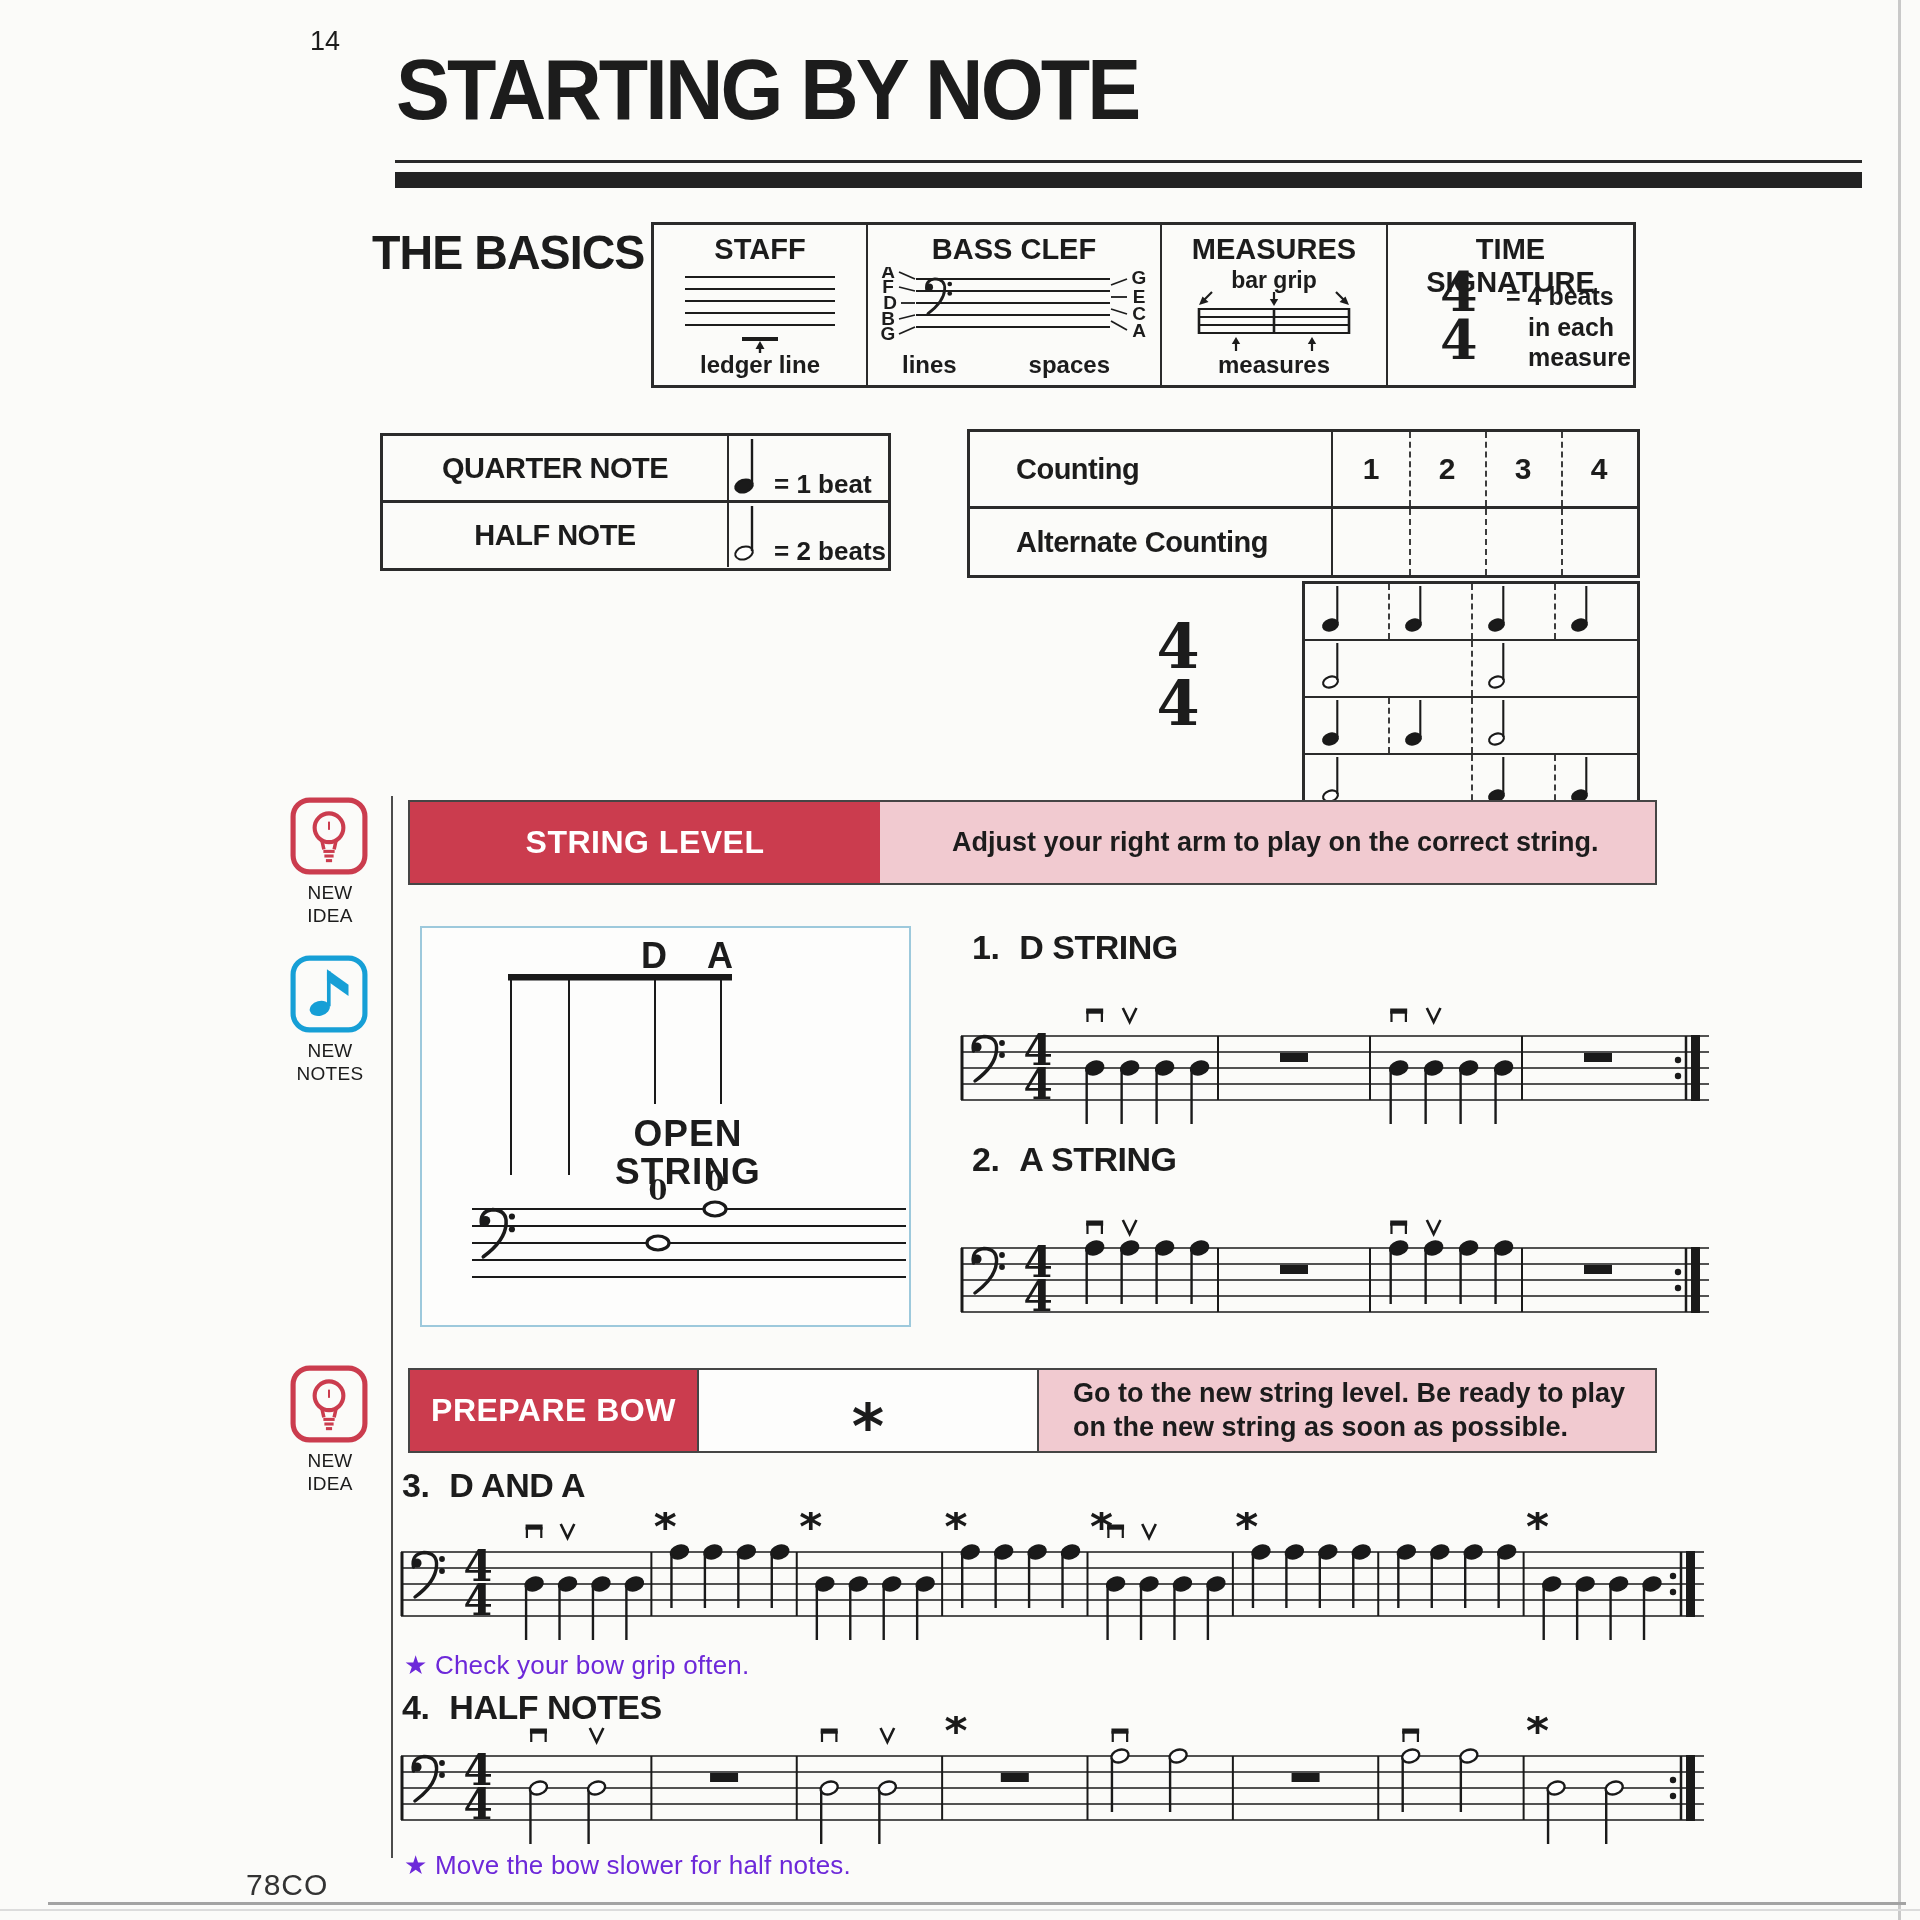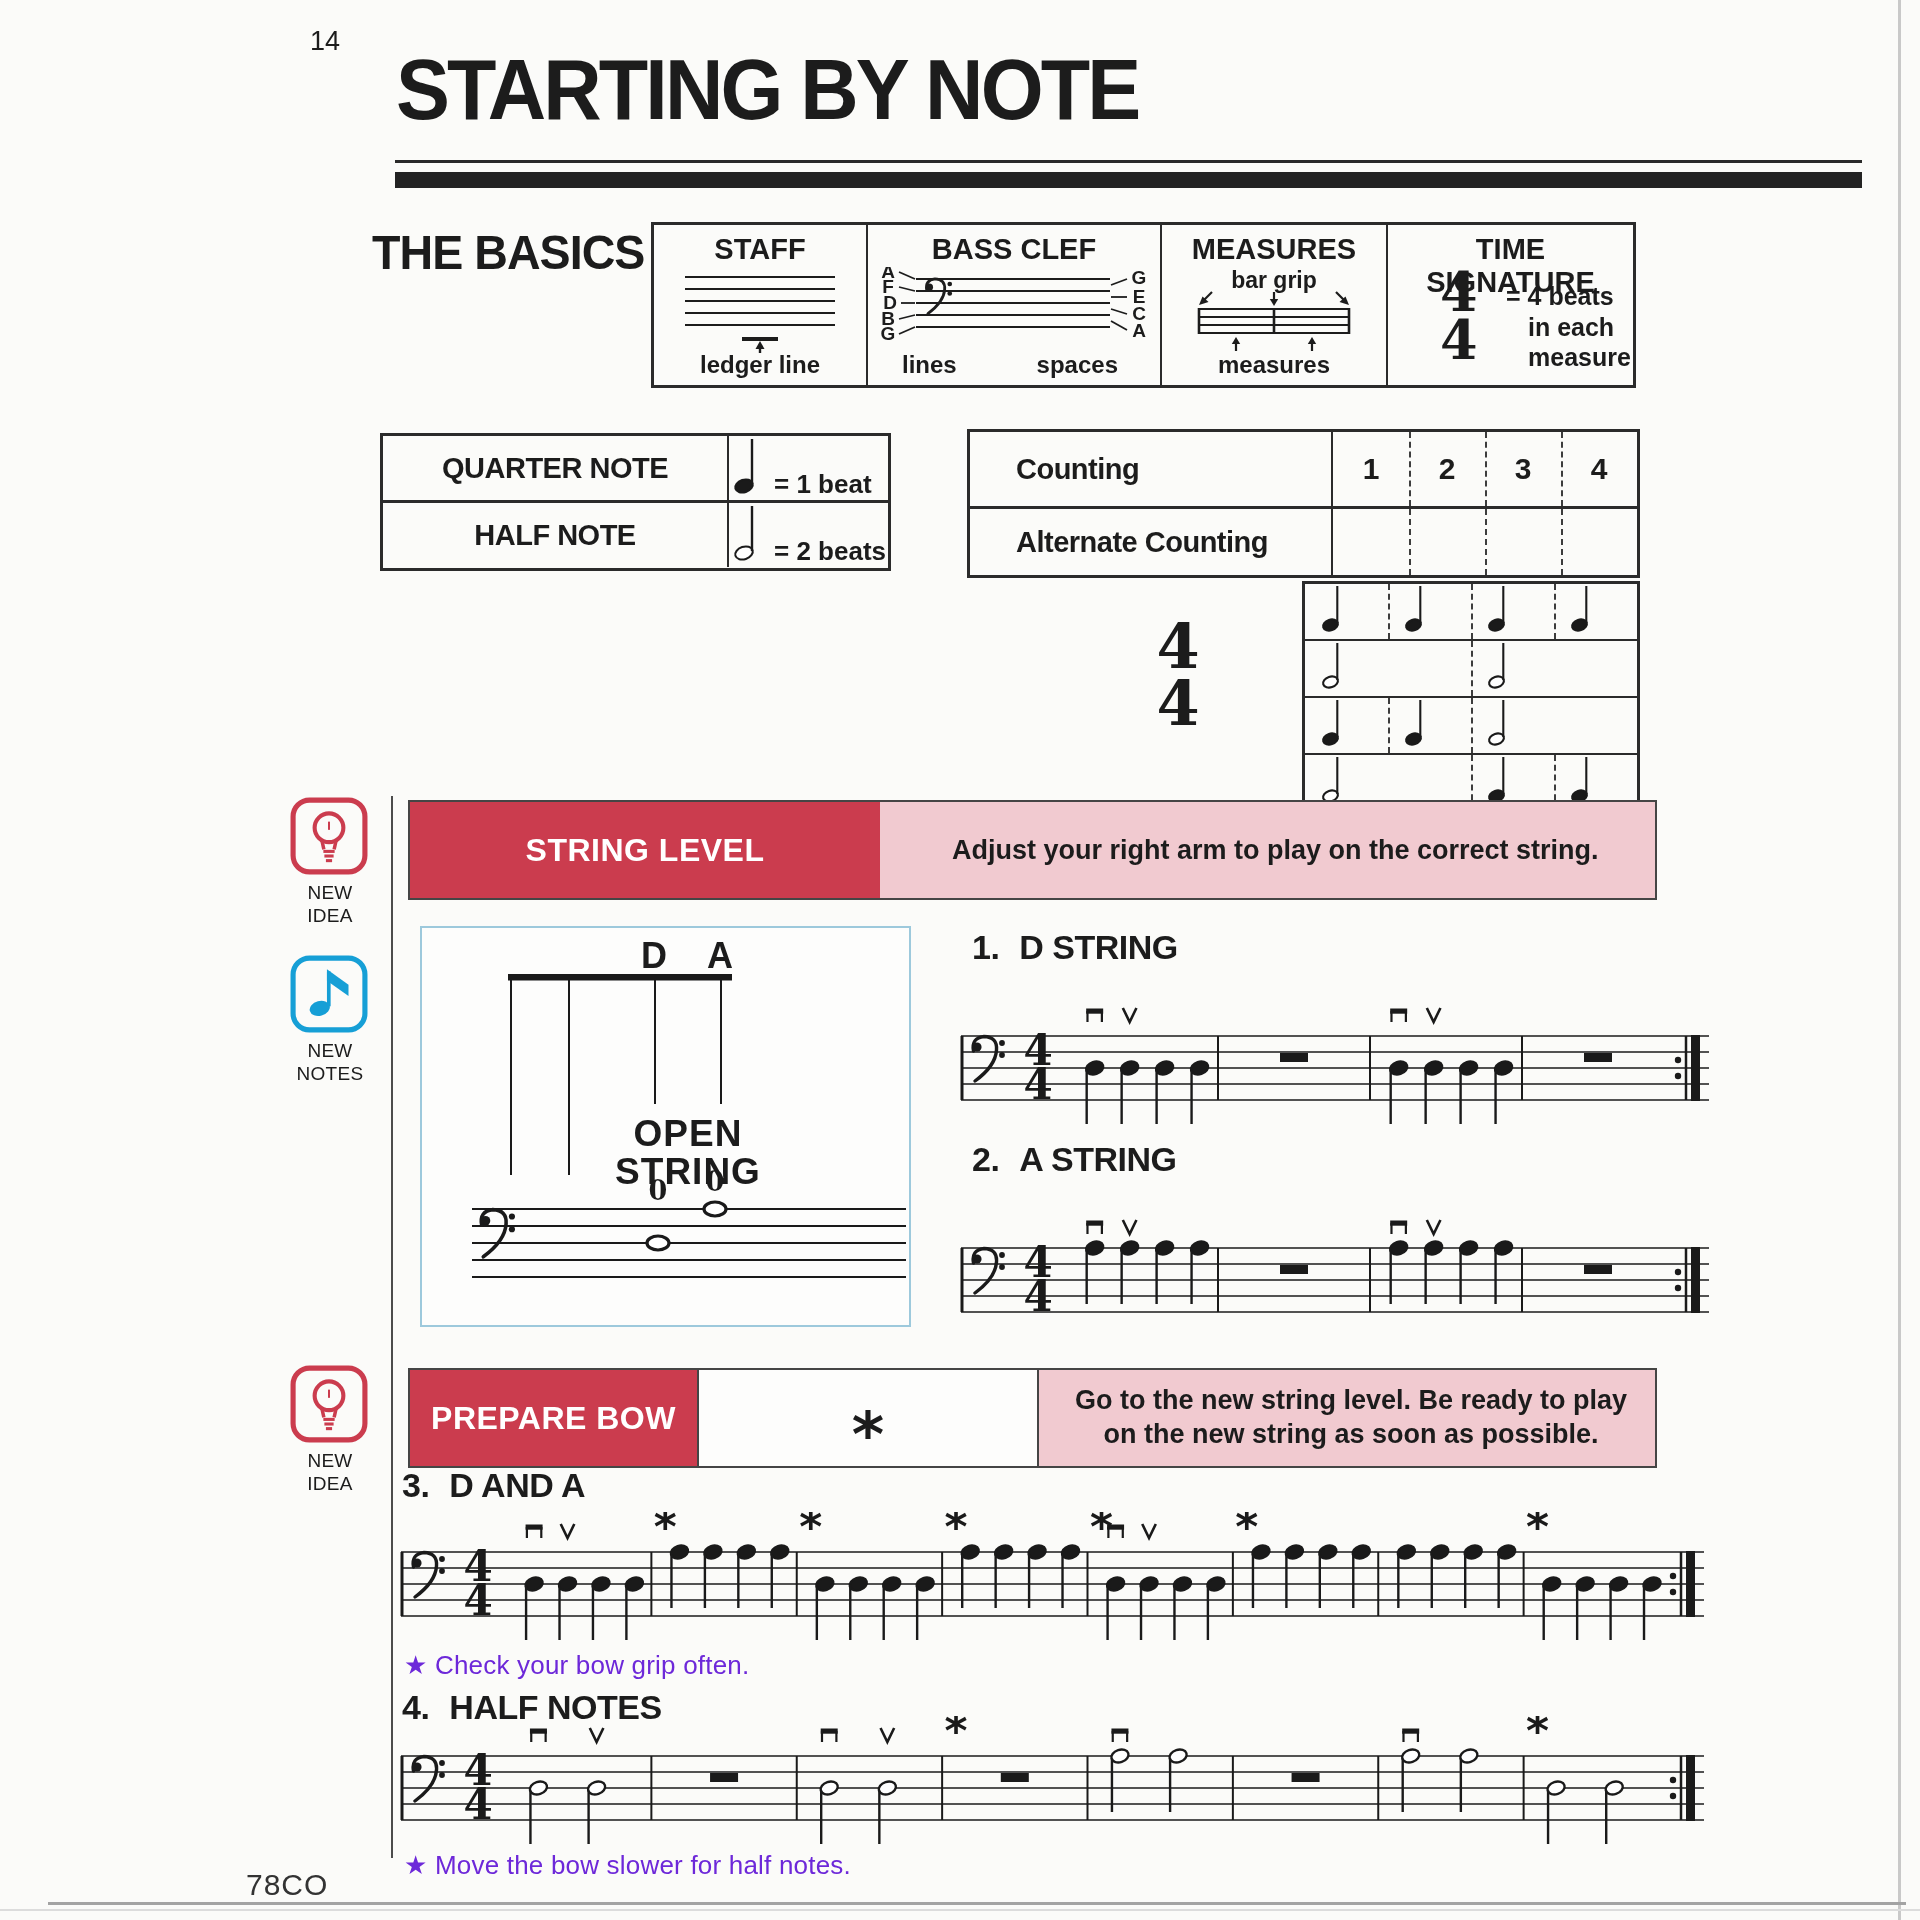--- a/index.html
+++ b/index.html
@@ -15,21 +15,21 @@
   .basics-heading{left:372px;top:224px;font-size:49px;font-weight:bold;letter-spacing:-1px;
          transform:scaleX(.95);transform-origin:left;white-space:nowrap;}
   
   .btable{left:651px;top:222px;width:979px;height:160px;border:3px solid #2b2b2b;display:flex;}
   .bcell{position:relative;height:100%;box-sizing:border-box;}
   .bcell+.bcell{border-left:2.5px solid #2b2b2b;}
   .bc-title{position:absolute;top:8px;width:100%;text-align:center;font-size:29px;font-weight:bold;}
   .bc-caption{position:absolute;bottom:6px;width:100%;text-align:center;font-size:24px;font-weight:600;}
   .bc-svg{position:absolute;left:50%;transform:translateX(-50%);}
   .bc-minilabel{position:absolute;top:42px;width:100%;text-align:center;font-size:23px;font-weight:600;}
-  .bclef-caps{position:absolute;bottom:6px;left:0;right:8px;display:flex;justify-content:space-between;
+  .bclef-caps{position:absolute;bottom:6px;left:0;right:16px;display:flex;justify-content:space-between;
       padding:0 34px;font-size:24px;font-weight:600;}
   .ts-stack{position:absolute;left:52px;top:44px;text-align:center;font-family:"DejaVu Serif",serif;
       font-size:54px;font-weight:bold;line-height:.88;}
   .ts-lines{position:absolute;left:118px;top:56px;font-size:25px;font-weight:600;line-height:1.22;}
   .ts-lines .ind{padding-left:22px;}
   
   .nvtable{left:380px;top:433px;width:505px;height:132px;border:3px solid #2b2b2b;}
   .nvrow{position:relative;height:64px;display:flex;}
   .nvrow+.nvrow{border-top:3px solid #2b2b2b;}
   .nvlabel{width:344px;display:flex;align-items:center;justify-content:center;
@@ -48,21 +48,21 @@
   .cbeat{position:absolute;top:0;bottom:0;width:25%;display:flex;align-items:center;
       justify-content:center;font-size:30px;font-weight:bold;}
   .dashv{position:absolute;top:0;bottom:0;border-left:2.5px dashed #3d3d3d;}
   .rhythm{left:1302px;top:581px;width:338px;border:3px solid #2b2b2b;box-sizing:border-box;background:transparent;}
   .rrow{position:relative;height:55px;}
   .rrow+.rrow{border-top:2.5px solid #2b2b2b;}
   .rnote{position:absolute;bottom:2px;}
   .sigbig{left:1118px;top:618px;width:120px;text-align:center;font-family:"DejaVu Serif",serif;
       font-size:62px;font-weight:bold;line-height:.92;}
   
-  .banner{height:100px;display:flex;border:2.5px solid #454545;box-sizing:border-box;text-align:center;}
+  .banner{height:85px;display:flex;border:2.5px solid #454545;box-sizing:border-box;}
   .banner1{left:408px;top:800px;width:1249px;}
   .banner2{left:408px;top:1368px;width:1249px;}
   .bred{background:#cb3c4e;color:#fff;display:flex;align-items:center;justify-content:center;
       font-size:32px;font-weight:bold;letter-spacing:.5px;}
   .b1red{width:470px;}
   .b2red{width:287px;}
   .bwhite{width:338px;background:#fdfdfc;border-left:2.5px solid #454545;border-right:2.5px solid #454545;
       display:flex;align-items:center;justify-content:center;}
   .bstar{font-size:62px;font-weight:bold;transform:translateY(16px);font-family:"DejaVu Sans",sans-serif;}
   .bpink{flex:1;background:#f1cad0;display:flex;align-items:center;font-size:27px;font-weight:600;}

